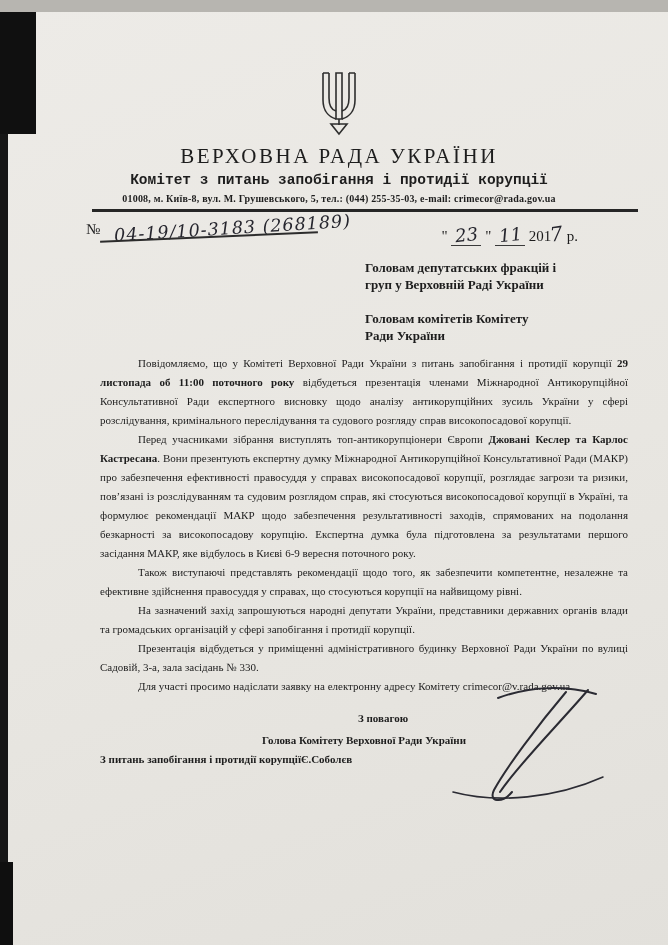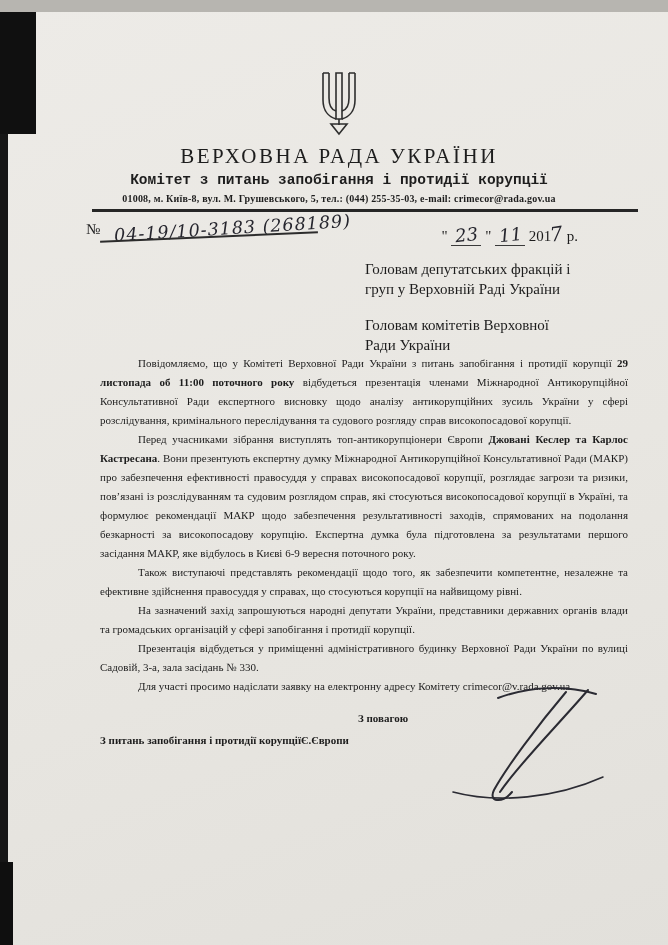--- a/index.html
+++ b/index.html
@@ -31,21 +31,21 @@
   .refline { position: absolute; top: 206px; left: 86px; right: 42px; display: flex; justify-content: space-between; align-items: flex-start; font-size: 15px; }
   .hw { font-family: "DejaVu Serif", serif; font-style: italic; color: #26262e; }
   .ref-num { display: inline-block; font-size: 17.5px; transform: rotate(-3.5deg); margin-left: 10px; letter-spacing: 1px; }
   .ref-sweep { height: 2px; background: #2c2c2c; width: 218px; transform: rotate(-2.5deg); margin: -2px 0 0 14px; }
   .date { white-space: nowrap; margin-right: 48px; padding-top: 4px; }
   .slot { display: inline-block; min-width: 30px; text-align: center; border-bottom: 1.2px solid #3a3a3a; }
   .hw-d { font-size: 18px; display: inline-block; transform: rotate(-6deg); }
   .hw-y { font-size: 20px; display: inline-block; transform: rotate(-8deg); margin-left: -1px; }
 
   
-  .recipients { position: absolute; top: 247px; left: 365px; right: 28px; font-weight: normal; font-size: 15px; line-height: 1.34; }
+  .recipients { position: absolute; top: 247px; left: 365px; right: 28px; font-weight: bold; font-size: 13px; line-height: 1.34; }
   .recipient { margin: 0 0 16px; white-space: pre-line; }
 
   
   .content { position: absolute; top: 342px; left: 100px; width: 528px; font-size: 11px; line-height: 19px; text-align: justify; }
   .content p { margin: 0; text-indent: 38px; }
   .content b { font-weight: bold; }
 
   
   .sign { margin-top: 13px; font-weight: bold; }
   .sign p { margin: 0; text-indent: 0; text-align: center; }
@@ -98,37 +98,38 @@
       <span>"</span>
       <span class="slot"><span class="hw hw-d">11</span></span>
       <span>201</span><span class="hw hw-y">7</span>
       <span>р.</span>
     </div>
   </div>
 
   <div class="recipients">
     <p class="recipient">Головам депутатських фракцій і
 груп у Верховній Раді України</p>
-    <p class="recipient">Головам комітетів Верховної
+    <p class="recipient">Головам комітетів Комітету
 Ради України</p>
   </div>
 
   <div class="content">
     <p><span>Повідомляємо, що у Комітеті Верховної Ради України з питань запобігання і протидії корупції </span><b>29 листопада об 11:00  поточного року</b><span> відбудеться презентація членами Міжнародної Антикорупційної Консультативної Ради експертного висновку щодо аналізу антикорупційних зусиль України у сфері розслідування, кримінального переслідування та судового розгляду справ високопосадової корупції.</span></p>
     <p><span>Перед учасниками зібрання виступлять топ-антикорупціонери Європи </span><b>Джовані Кеслер та Карлос Кастресана</b><span>. Вони презентують експертну думку Міжнародної Антикорупційної Консультативної Ради (МАКР) про забезпечення ефективності правосуддя у справах високопосадової корупції, розглядає загрози та ризики, пов’язані із розслідуванням та судовим розглядом справ, які стосуються високопосадової корупції в Україні, та формулює рекомендації МАКР щодо забезпечення результативності заходів, спрямованих на подолання безкарності за високопосадову корупцію. Експертна думка була підготовлена за результатами першого засідання МАКР, яке відбулось в Києві 6-9 вересня поточного року.</span></p>
     <p>Також виступаючі представлять рекомендації щодо того, як забезпечити компетентне, незалежне та ефективне здійснення правосуддя у справах, що стосуються корупції на найвищому рівні.</p>
     <p>На зазначений захід запрошуються народні депутати України, представники державних органів влади та громадських організацій у сфері запобігання і протидії корупції.</p>
     <p>Презентація відбудеться у приміщенні адміністративного будинку Верховної Ради України по вулиці Садовій, 3-а, зала засідань № 330.</p>
     <p>Для участі просимо надіслати заявку на електронну адресу Комітету crimecor@v.rada.gov.ua.</p>
 
     <div class="sign">
       <p class="regards">З повагою</p>
+      <p>Голова Комітету Верховної Ради України</p>
       <div class="sign-row">
         <span>З питань запобігання і протидії корупції</span>
-        <span>Є.Європи</span>
+        <span>Є.Соболєв</span>
       </div>
     </div>
   </div>
 
   <svg class="scribble" width="230" height="135" viewBox="0 0 230 135">
     <g fill="none" stroke="#2b2b33" stroke-width="2" stroke-linecap="round">
       <path d="M100 18 C135 5 170 6 198 14"></path>
       <path d="M190 10 C160 45 120 85 102 112"></path>
       <path d="M168 12 C140 45 108 88 96 110 C90 122 104 124 114 112"></path>
       <path d="M55 112 C100 124 158 118 205 97" stroke-width="1.6"></path>

